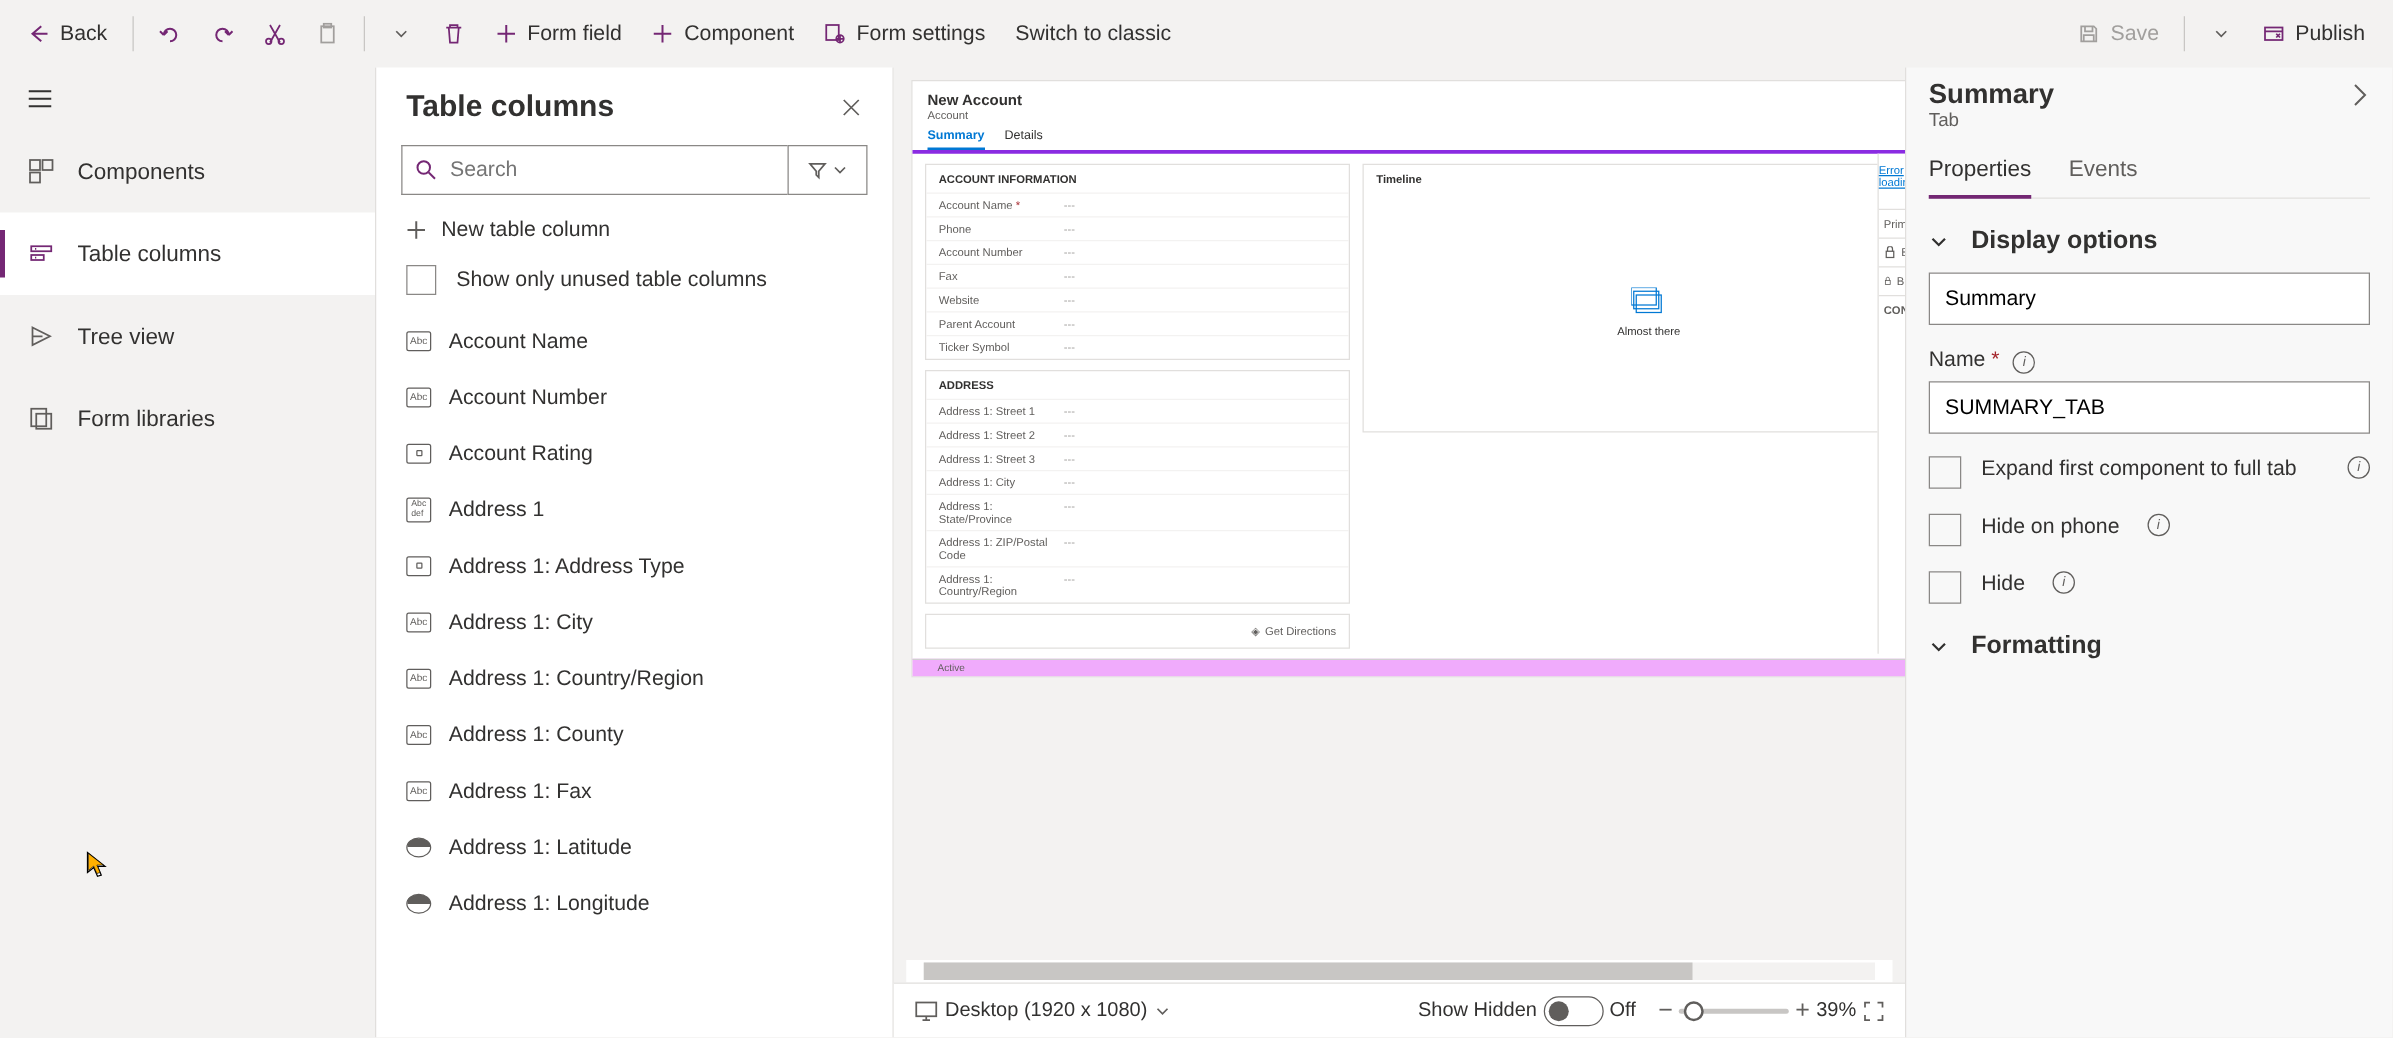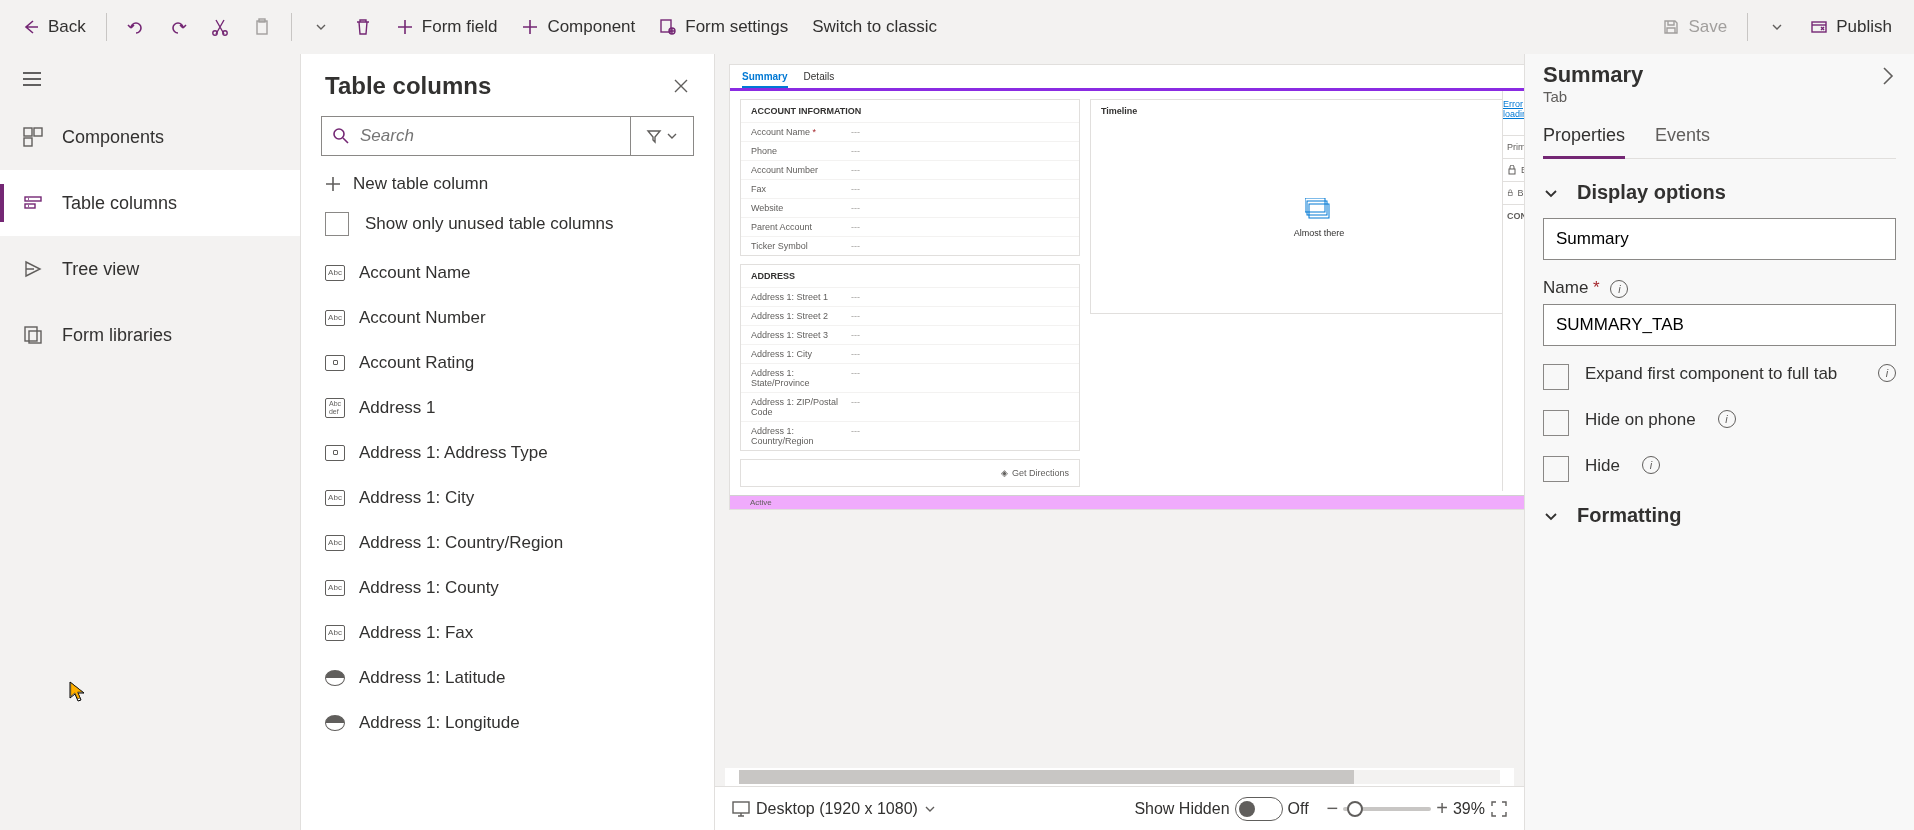--- a/index.html
+++ b/index.html
@@ -22,21 +22,21 @@
 .leftrail .navitem.active { background: #fff; position: relative; }
 .leftrail .navitem.active::before { content: ""; position: absolute; left: 0; top: 14px; bottom: 14px; width: 4px; background: #742774; }
 .leftrail .navicon { width: 22px; height: 22px; color: #605e5c; }
 
 
 .tcols { position: absolute; top: 54px; left: 300px; width: 415px; bottom: 0; background: #fff; border-left: 1px solid #e1dfdd; border-right: 1px solid #e1dfdd; display: flex; flex-direction: column; }
 .tcols .hdr { display: flex; align-items: center; justify-content: space-between; padding: 18px 24px 10px 24px; }
 .tcols .hdr h2 { font-size: 24px; font-weight: 600; }
 .tcols .searchrow { display: flex; gap: 0; padding: 6px 20px 10px 20px; }
 .tcols .search { flex: 1; border: 1px solid #8a8886; border-right: none; height: 40px; display: flex; align-items: center; padding: 0 10px; gap: 10px; }
-.tcols .search input { border: none; outline: none; font-size: 17px; flex: 1; background: transparent; font-style: italic; }
+.tcols .search input { border: none; outline: none; font-size: 17px; flex: 1; background: transparent; }
 .tcols .filter { width: 64px; height: 40px; border: 1px solid #8a8886; display: flex; align-items: center; justify-content: center; gap: 4px; cursor: pointer; }
 .tcols .newcol { display: flex; align-items: center; gap: 12px; padding: 8px 24px; font-size: 17px; cursor: pointer; }
 .tcols .unused { display: flex; align-items: center; gap: 16px; padding: 10px 24px 14px 24px; font-size: 17px; }
 .tcols .chk { width: 24px; height: 24px; border: 1px solid #8a8886; background: #fff; flex-shrink: 0; }
 .tcols .list { flex: 1; overflow-y: auto; padding: 0 2px 0 0; }
 .tcols .listitem { display: flex; align-items: center; gap: 14px; height: 45px; padding-left: 24px; font-size: 17px; cursor: grab; }
 .tcols .typeicon { width: 20px; height: 16px; border: 1px solid #605e5c; border-radius: 2px; display: flex; align-items: center; justify-content: center; font-size: 8px; color: #605e5c; flex-shrink: 0; overflow: hidden; }
 .tcols .list::-webkit-scrollbar { width: 14px; }
 .tcols .list::-webkit-scrollbar-thumb { background: #c8c6c4; }
 
@@ -357,20 +357,24 @@
         <span class="typeicon" style="border-radius:50%;background:linear-gradient(#605e5c 50%, #fff 50%)"></span>
         <span>Address 1: Longitude</span>
       </div>
     </div>
 </div>
 
 <div class="canvas">
   <div class="inner">
     <div style="position:relative;">
     <div class="formpreview">
+      <div class="tophdr">
+        <div class="title">New Account</div>
+        <div class="subtitle">Account</div>
+      </div>
       <div class="tabs">
         <div class="t on">Summary</div>
         <div class="t">Details</div>
       </div>
       <div class="selbar"></div>
       <div class="body" style="position:relative;">
         <div class="col" style="flex:0 0 340px">
           <div class="section">
             <div class="shdr">ACCOUNT INFORMATION</div>
             <div id="acctrows">

